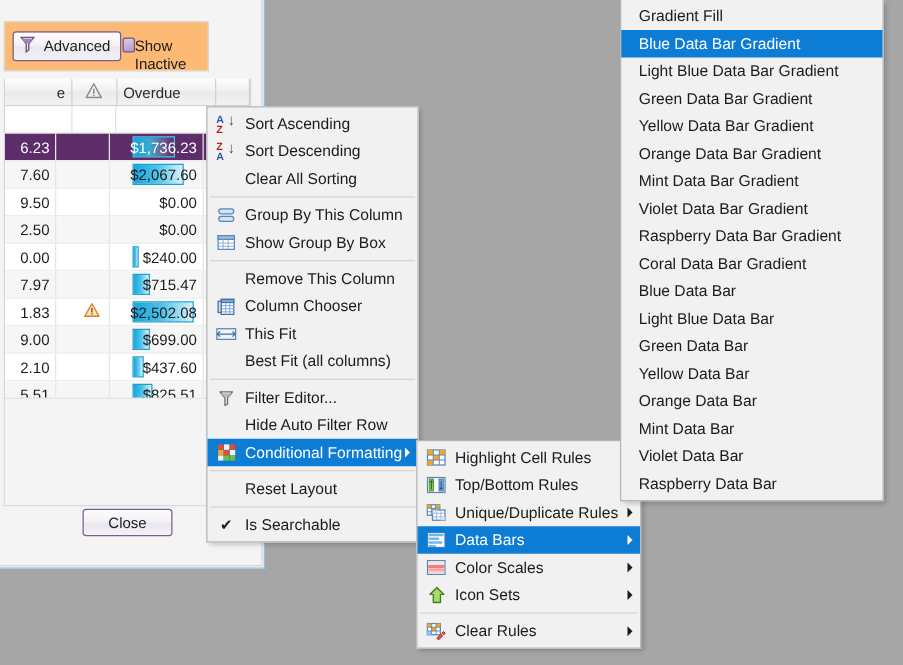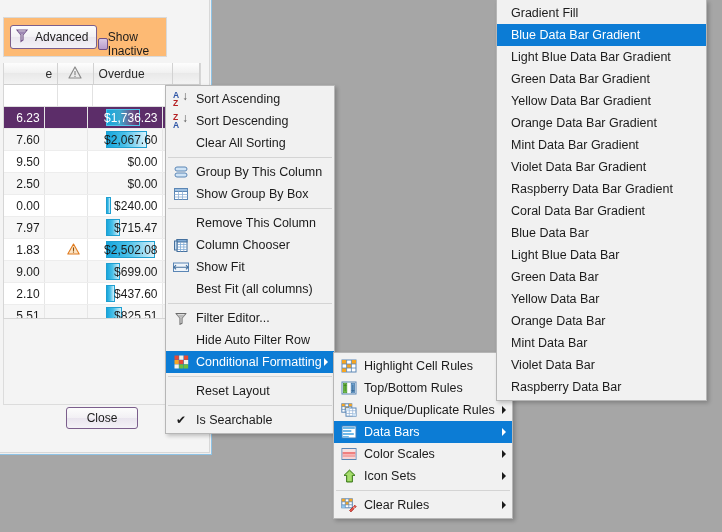--- a/index.html
+++ b/index.html
@@ -27,21 +27,21 @@
   .adv-btn{
     position:absolute;left:6px;top:7px;height:24px;
     display:flex;align-items:center;gap:4px;
     padding:0 8px 0 4px;
     background:linear-gradient(to bottom,#fdfdfd 0%,#f2f0f4 50%,#eae6ee 51%,#f3f1f6 100%);
     border:1px solid #7b5e8c;border-radius:3px;box-sizing:border-box;
     font-size:12px;color:#1b1b1b;cursor:default;
   }
   .adv-btn .lbl{padding-left:2px;}
   .chk-wrap{
-    position:absolute;left:94px;top:12px;display:flex;align-items:center;gap:0;
+    position:absolute;left:94px;top:12px;display:flex;gap:0;
     font-size:12px;cursor:default;
   }
   .chk-box{
     width:12px;height:12px;border:1px solid #6f4f85;border-radius:2px;
     background:linear-gradient(to bottom,#d9c8e4,#b89ccb);
     box-sizing:border-box;
   }
 
   
   #grid{
@@ -359,21 +359,21 @@
       <span class="txt">Column Chooser</span>
     </div>
     <div class="mi">
       <span class="ico">
         <svg width="18" height="13" viewBox="0 0 18 13">
           <rect x="1.5" y="2" width="15" height="8.5" fill="#eef4fa" stroke="#5b86b5"></rect>
           <path d="M1.5 6.25H16.5" stroke="#44709e" stroke-width="1"></path>
           <path d="M4 4.2L2 6.25L4 8.3M14 4.2L16 6.25L14 8.3" fill="none" stroke="#44709e" stroke-width="1.1"></path>
         </svg>
       </span>
-      <span class="txt">Show Fit</span>
+      <span class="txt">This Fit</span>
     </div>
     <div class="mi">
       <span class="ico"></span>
       <span class="txt">Best Fit (all columns)</span>
     </div>
     <div class="sep"></div>
     <div class="mi">
       <span class="ico">
         <svg width="14" height="15" viewBox="0 0 14 15">
           <path d="M2 2.5 H12 L8 7.2 V12.2 L6 13.4 V7.2 Z" fill="#ffffff" stroke="#6b6b6b" stroke-width="1.1" stroke-linejoin="round"></path>

